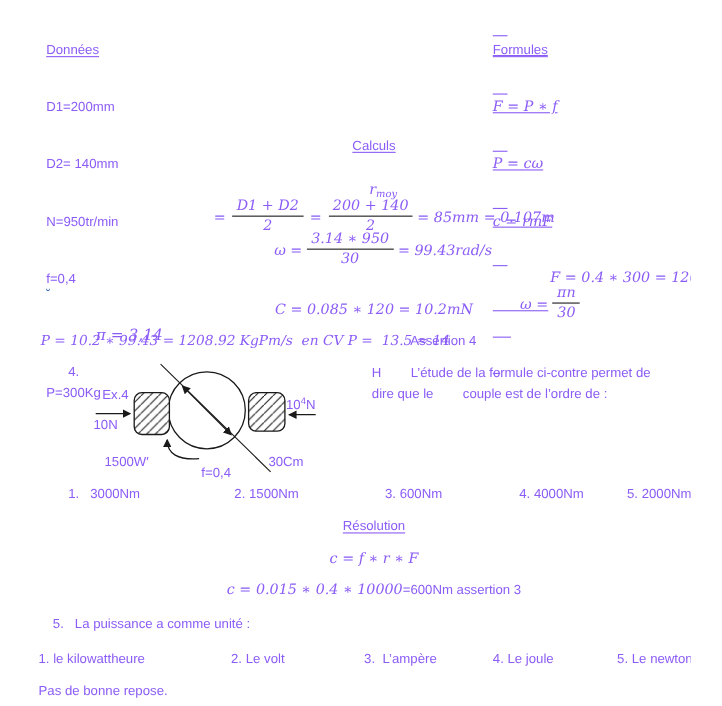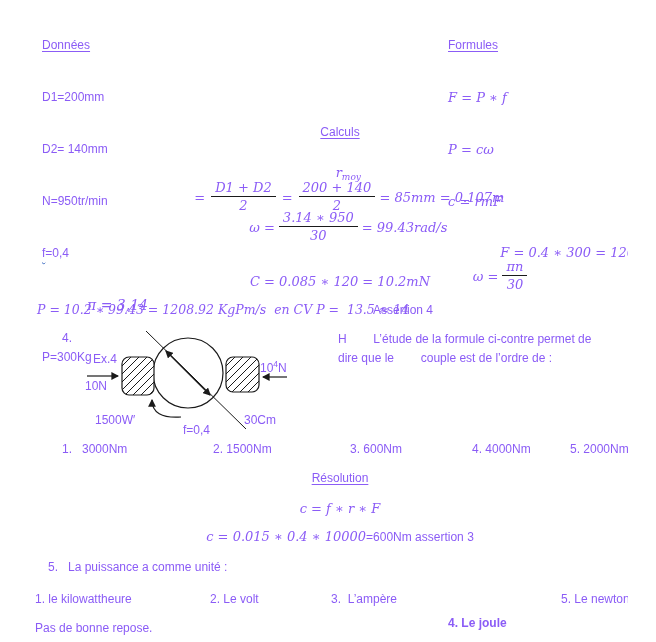--- a/index.html
+++ b/index.html
@@ -36,21 +36,21 @@
     <div class="col-title">Données</div>
     <div>D1=200mm</div>
     <div>D2= 140mm</div>
     <div>N=950tr/min</div>
     <div><span class="squiggle">f</span><span>=0,4</span></div>
     <div class="math" style="font-size:14px;margin-left:45px;">π = 3,14</div>
     <div>P=300Kg</div>
   </div>
 
 
-  <div class="col" style="left:448px; top:2px;">
+  <div class="col" style="left:448px; top:2px;text-decoration:underline;">
     <div class="col-title">Formules</div>
     <div class="math">F = P ∗ f</div>
     <div class="math">P = cω</div>
     <div class="math">c = rmF</div>
     <div class="math" style="line-height:normal; margin-top:1px;">
       <span>ω =</span><span class="frac"><span class="num">πn</span><span class="den">30</span></span>
     </div>
   </div>
 
   <div class="center-line sans title-underline" style="top:125px;">Calculs</div>
@@ -119,18 +119,18 @@
   <div class="center-line sans title-underline" style="top:471px;">Résolution</div>
   <div class="center-line math" style="top:501px;">c = f ∗ r ∗ F</div>
   <div class="center-line" style="top:527px;"><span class="math">c = 0.015 ∗ 0.4 ∗ 10000</span><span class="sans">=600Nm assertion 3</span></div>
 
   <div class="abs sans" style="left:48px; top:560px;">5.</div>
   <div class="abs sans" style="left:68px; top:560px;">La puissance a comme unité :</div>
 
   <div class="abs sans" style="left:35px;  top:592px;">1. le kilowattheure</div>
   <div class="abs sans" style="left:210px; top:592px;">2. Le volt</div>
   <div class="abs sans" style="left:331px; top:592px;">3.  L’ampère</div>
-  <div class="abs sans" style="left:448px; top:616px;font-weight:bold;">4. Le joule</div>
+  <div class="abs sans" style="left:448px; top:592px;">4. Le joule</div>
   <div class="abs sans" style="left:561px; top:592px;">5. Le newton</div>
 
   <div class="abs sans" style="left:35px; top:621px;">Pas de bonne repose.</div>
 
 </div>
 
 </body></html>

